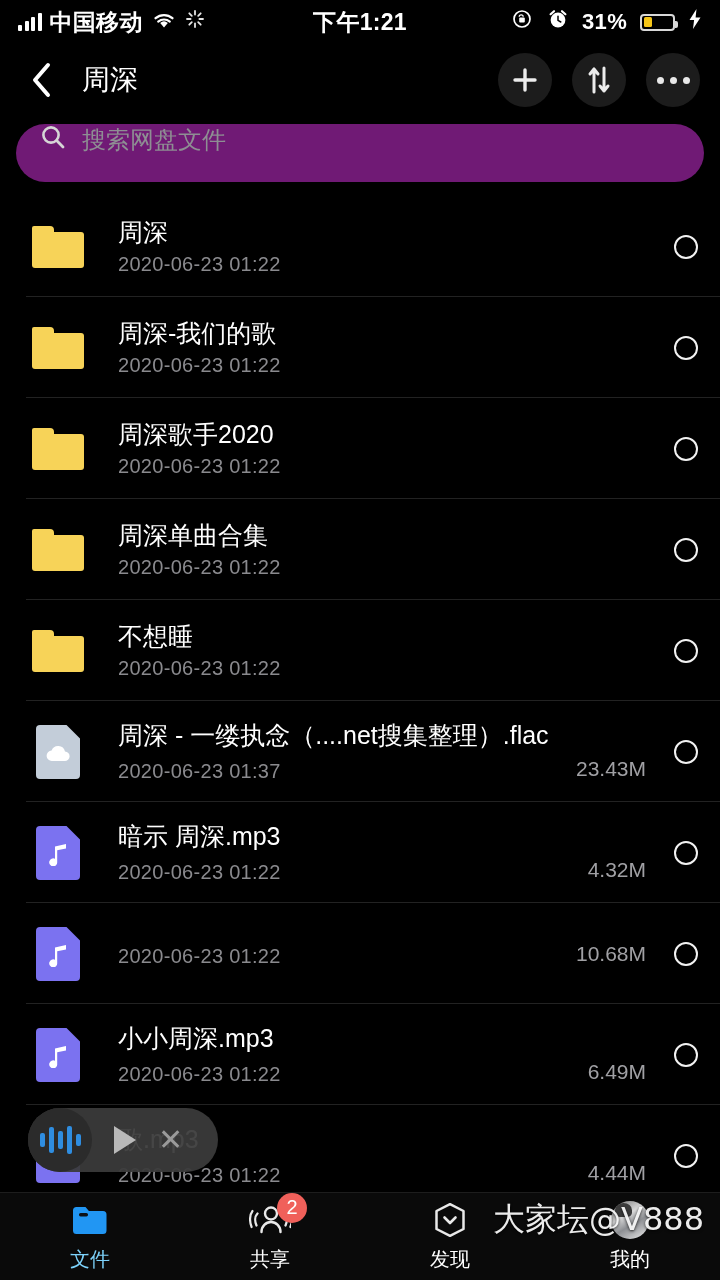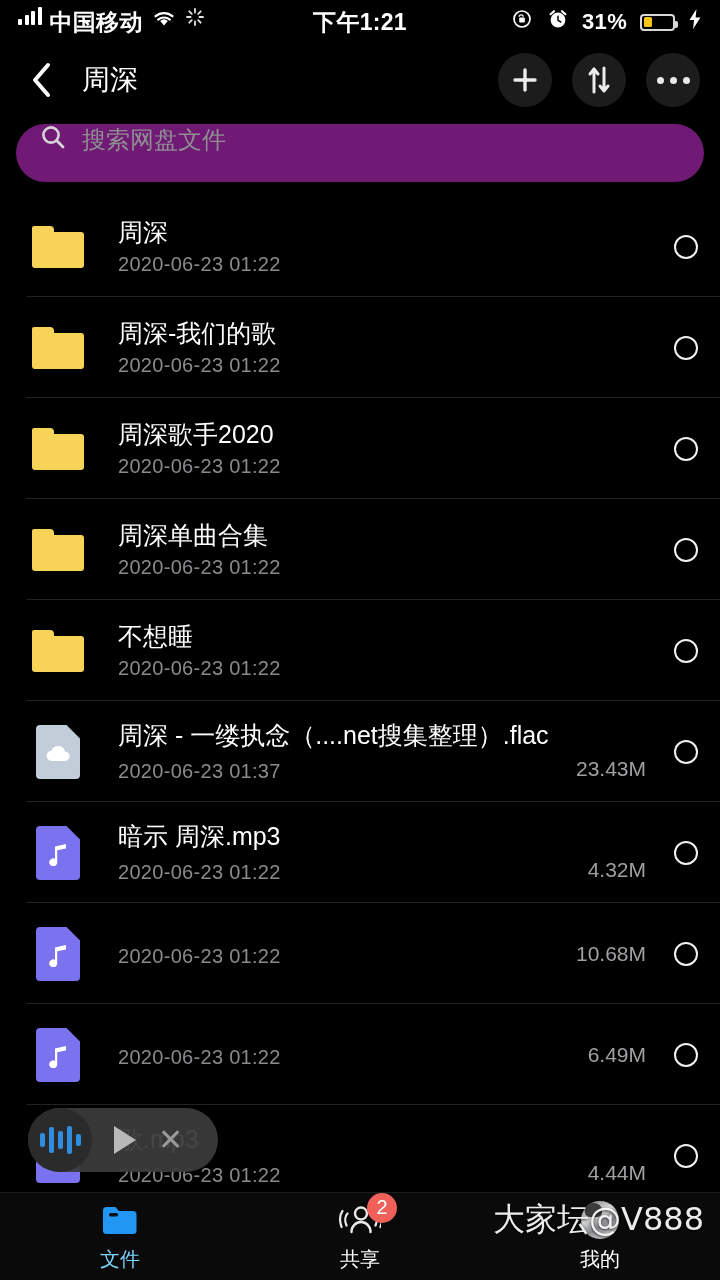--- a/index.html
+++ b/index.html
@@ -8,21 +8,21 @@
     width:720px; height:1280px;
     font-family:"Liberation Sans","DejaVu Sans",sans-serif;
     color:#fff; overflow:hidden; position:relative;
   }
 
   
   .statusbar{
     height:44px; display:flex; align-items:center;
     padding:0 18px; font-size:22px; font-weight:600; letter-spacing:.3px;
   }
-  .sb-left{display:flex;align-items:flex-start;gap:8px;flex:1;}
+  .sb-left{display:flex;align-items:center;gap:8px;flex:1;}
   .sb-center{flex:0 0 auto;display:flex;justify-content:center;font-size:23px;font-weight:600;}
   .sb-right{display:flex;align-items:center;gap:13px;flex:1;justify-content:flex-end;}
   .carrier{font-size:23px;font-weight:600;}
   .bars{display:flex;align-items:flex-end;gap:2.5px;height:18px;}
   .bars i{width:4px;background:#fff;border-radius:1px;display:block;}
   .bars i:nth-child(1){height:6px;}
   .bars i:nth-child(2){height:10px;}
   .bars i:nth-child(3){height:14px;}
   .bars i:nth-child(4){height:18px;}
   .batt{
@@ -393,20 +393,21 @@
     <div class="row">
       <span class="ficon">
         <span class="doc music">
           <span class="corner"></span>
           <svg class="note" width="22" height="24" viewBox="0 0 22 24">
             <path d="M19 2 8 4.6v12.2a4 4 0 1 0 2.2 3.3V8.2L19 6.4Z" fill="#fff"></path>
           </svg>
         </span>
       </span>
       <span class="meta">
+        <span class="fname">小小周深.mp3</span>
         <span class="subline">
           <span class="fdate">2020-06-23 01:22</span>
           <span class="fsize">6.49M</span>
         </span>
       </span>
       <span class="sel"></span>
     </div>
     <div class="row">
       <span class="ficon">
         <span class="doc music">
@@ -458,19 +459,28 @@
           <path d="M12.5 30c0-5.6 4.3-10 9.5-10s9.5 4.4 9.5 10" stroke="#e9e9e9" stroke-width="2.4" fill="none" stroke-linecap="round"></path>
           <path d="M8.5 11.5C6 14 5.5 19 7.5 23.5M35.5 11.5c2.5 2.5 3 7.5 1 12" stroke="#e9e9e9" stroke-width="2.3" fill="none" stroke-linecap="round"></path>
           <path d="M3.5 9C0.6 12.7 0.3 19.6 2.6 25M40.5 9c2.9 3.7 3.2 10.6.9 16" stroke="#e9e9e9" stroke-width="2.2" fill="none" stroke-linecap="round"></path>
         </svg>
         <span class="badge">2</span>
       </span>
       <span class="tlabel">共享</span>
     </div>
     <div class="tab">
       <span class="tico">
+        <svg width="38" height="38" viewBox="0 0 38 38">
+          <path d="M19 3.2 32.5 10v18L19 34.8 5.5 28V10Z" stroke="#e9e9e9" stroke-width="2.5" fill="none" stroke-linejoin="round"></path>
+          <path d="M13.5 16.5 19 22l5.5-5.5" stroke="#e9e9e9" stroke-width="2.6" fill="none" stroke-linecap="round" stroke-linejoin="round"></path>
+        </svg>
+      </span>
+      <span class="tlabel">发现</span>
+    </div>
+    <div class="tab">
+      <span class="tico">
         <span class="avatar"></span>
       </span>
       <span class="tlabel">我的</span>
     </div>
   </div>
 
 <div class="watermark">大家坛@V888</div>
 
 </body></html>

